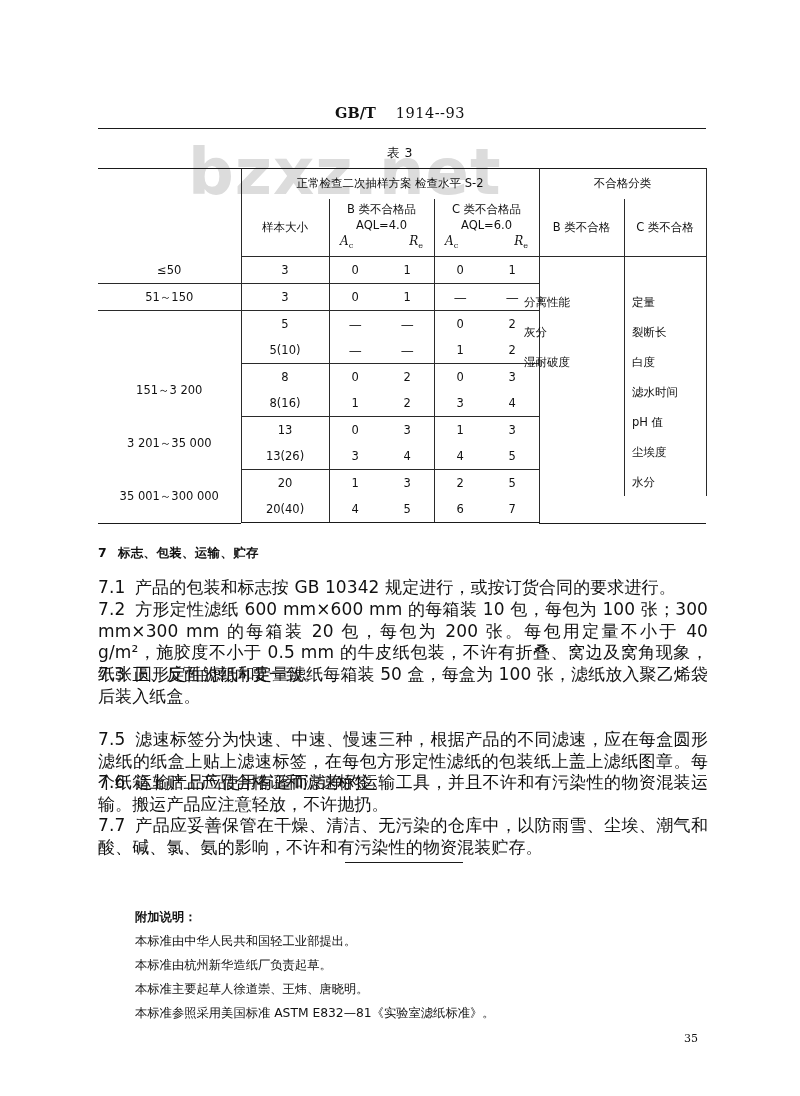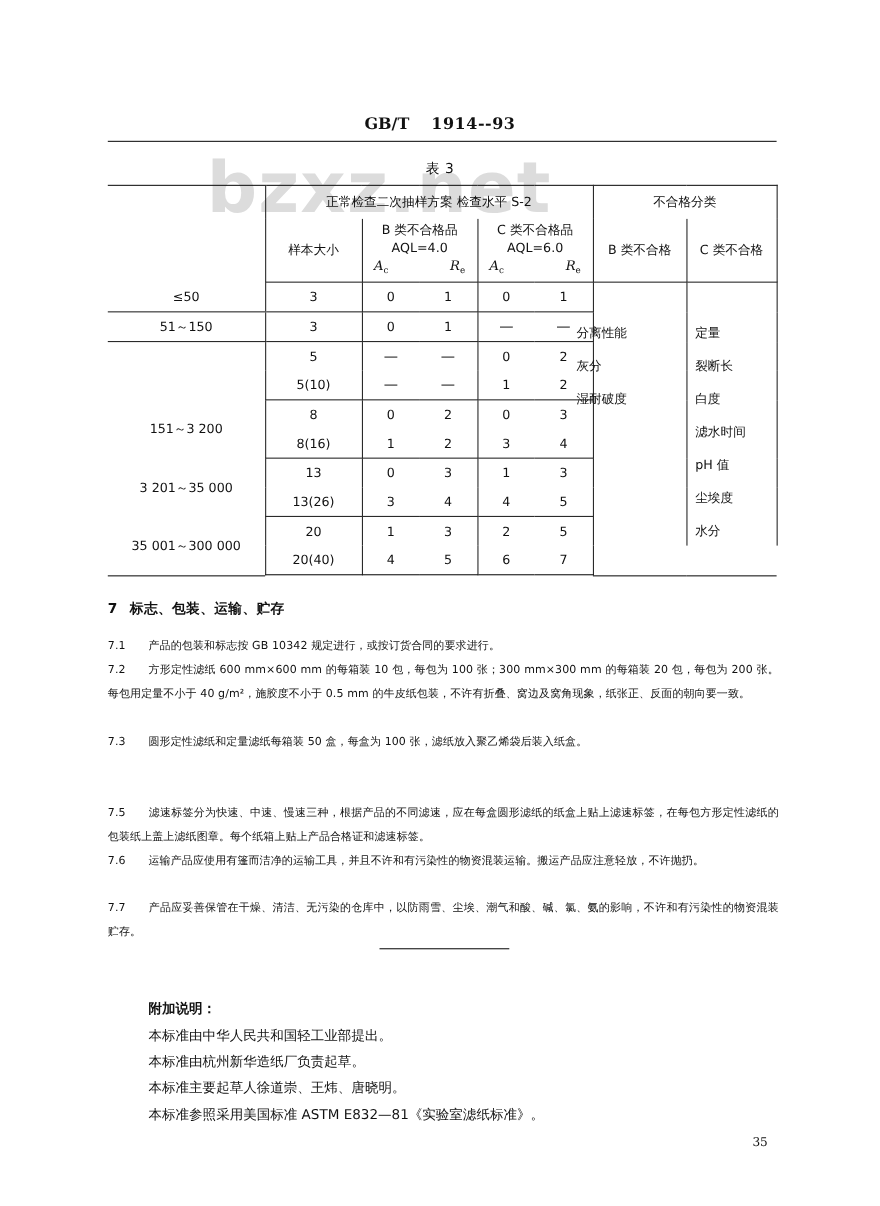--- a/index.html
+++ b/index.html
@@ -33,21 +33,21 @@
     font-family: "DejaVu Serif", "Liberation Serif", serif;
     font-size: 14.5px;
     letter-spacing: 0.4px;
   }
   .doc-header .gbt {
     font-weight: bold;
     font-family: "DejaVu Serif", "Liberation Serif", serif;
     letter-spacing: 0px;
   }
   .doc-header .num {
-    font-weight: bold;
+    font-weight: normal;
     margin-left: 20px;
     letter-spacing: 0.5px;
   }
   .header-rule {
     position: absolute;
     top: 128px;
     left: 98px;
     width: 608px;
     height: 0;
     border-top: 1.6px solid #1a1a1a;
@@ -159,21 +159,21 @@
     font-size: 12.5px;
     font-weight: bold;
     letter-spacing: 0.3px;
   }
   .sec-heading .no { margin-right: 11px; font-weight: bold; }
 
   .para {
     position: absolute;
     left: 98px;
     width: 610px;
-    font-size: 10px;
+    font-size: 17px;
     line-height: 21.5px;
     letter-spacing: 0.1px;
     text-align: justify;
   }
   .para .no {
     display: inline-block;
     min-width: 30px;
     margin-right: 7px;
   }
 

